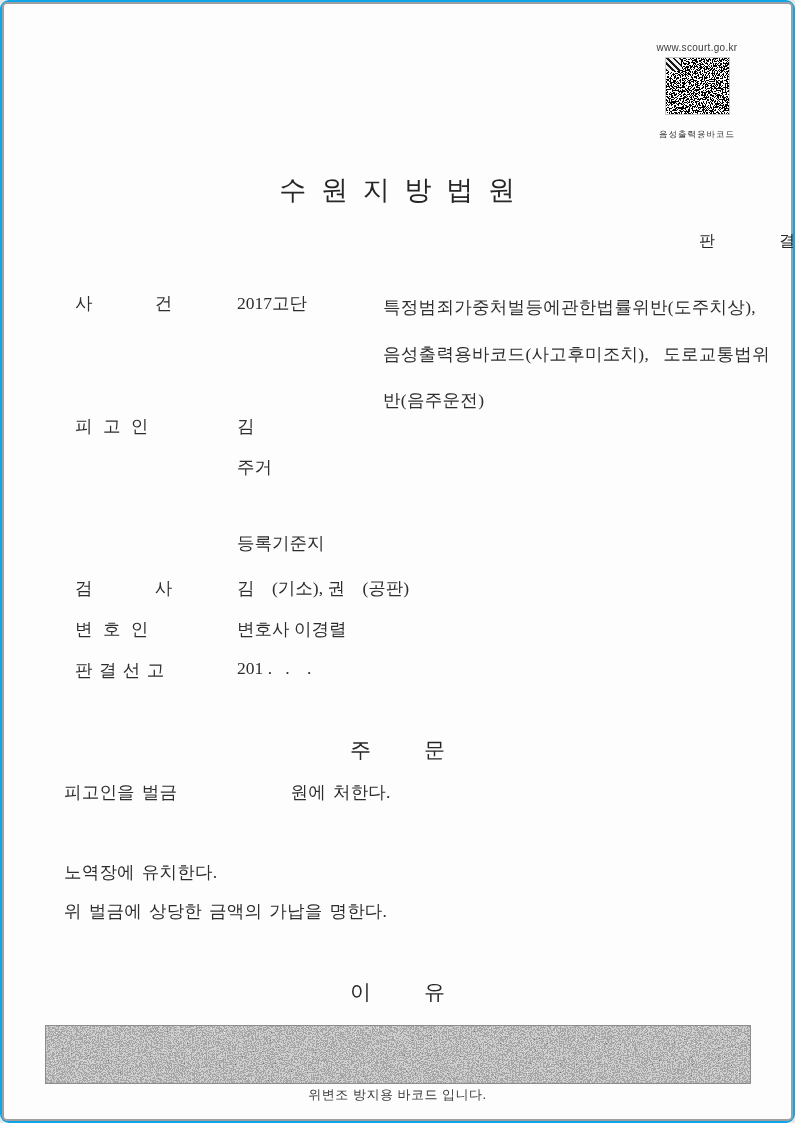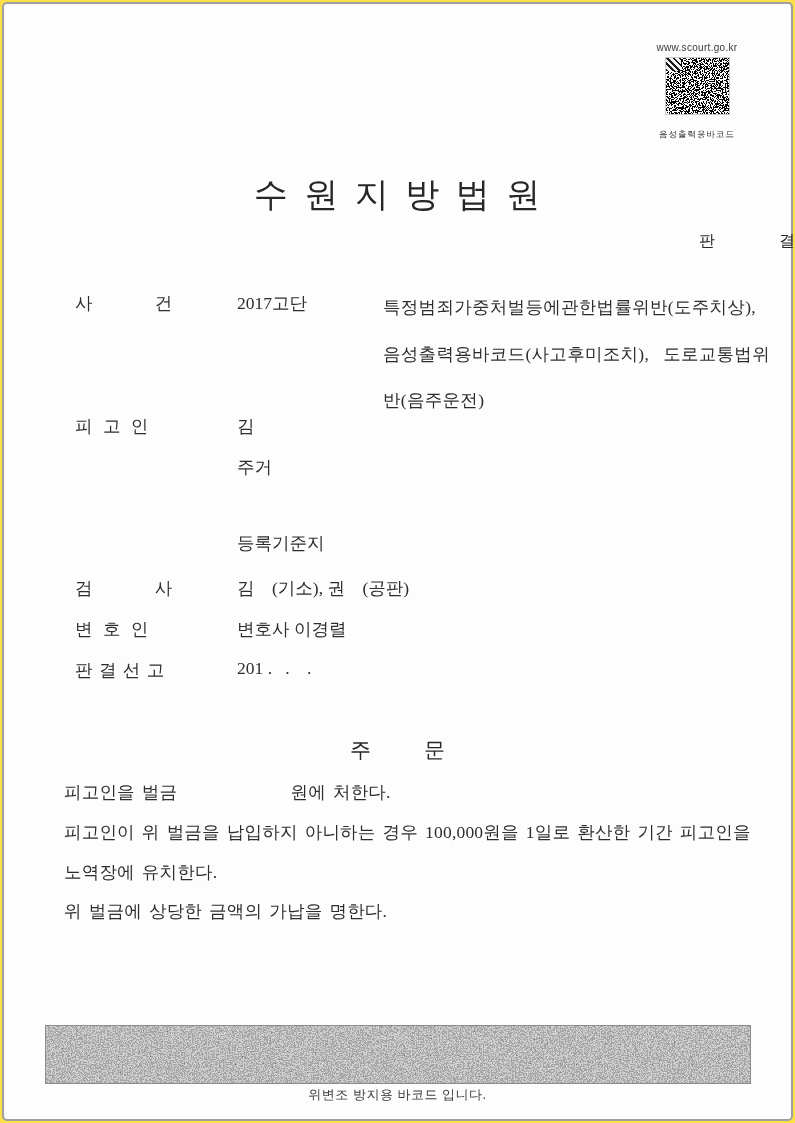--- a/index.html
+++ b/index.html
@@ -1,33 +1,33 @@
 <!DOCTYPE html>
 <html><head>
 <meta charset="utf-8">
 <style>
   html,body{margin:0;padding:0;background:#e8e8e8;}
-  .canvas{position:relative;width:795px;height:1123px;background:#fde047;overflow:hidden;
-          font-family:"Liberation Serif","DejaVu Serif",serif;color:#2d2d2d;}
+  .canvas{position:relative;width:795px;height:1123px;background:#0ea5e9;overflow:hidden;
+          font-family:"Liberation Serif","DejaVu Serif",serif;color:#2d2d2d;border-radius:9px;}
   .page{position:absolute;inset:2px;border:2px solid #9f9f9f;border-radius:5px;background:#fdfdfd;}
 
   .abs{position:absolute;}
   .pre{white-space:pre;}
 
   
   .voice-block{position:absolute;top:42px;right:53px;width:90px;display:flex;flex-direction:column;align-items:center;}
   .site-url{font-family:"Liberation Sans","DejaVu Sans",sans-serif;font-size:10px;color:#3a3a3a;letter-spacing:.3px;margin-bottom:4px;}
   .qr{position:relative;width:63px;height:56px;border:1px solid #c9c9c9;background:#fff;}
   .qr svg{display:block;width:100%;height:100%;}
   .qr-corner{position:absolute;top:0;left:0;width:15px;height:13px;
              background:repeating-linear-gradient(45deg,#1a1a1a 0 2px,#f2f2f2 2px 4.5px);}
   .qr-label{margin-top:14px;font-family:"Liberation Sans","DejaVu Sans",sans-serif;font-size:8.5px;color:#2f2f2f;letter-spacing:1px;white-space:nowrap;}
 
   
-  .court-title{top:172px;left:0;width:100%;text-align:center;font-size:34px;word-spacing:6px;letter-spacing:1px;color:#262626;}
+  .court-title{top:172px;left:0;width:100%;text-align:center;font-size:27px;word-spacing:6px;letter-spacing:1px;color:#262626;}
   .doc-title{top:231px;left:0;width:100%;text-align:right;font-size:16px;word-spacing:12px;color:#262626;}
   .section-heading{left:0;width:100%;text-align:center;font-size:21px;word-spacing:8px;color:#262626;}
 
   
   .lbl{position:absolute;left:75px;font-size:17.5px;word-spacing:6px;white-space:pre;}
   .val{position:absolute;left:237px;font-size:17.5px;white-space:pre;}
   .charges{position:absolute;left:383px;top:284px;width:365px;font-size:17.5px;}
   .charges div{line-height:46.5px;white-space:pre;letter-spacing:.3px;}
 
   
@@ -103,24 +103,24 @@
   <div class="val" style="top:576px">김    (기소), 권    (공판)</div>
 
   <div class="lbl" style="top:617px">변 호 인</div>
   <div class="val" style="top:617px">변호사 이경렬</div>
 
   <div class="lbl" style="top:658px;word-spacing:2px">판 결 선 고</div>
   <div class="val" style="top:658px">201 .   .    .</div>
 
   <div class="abs section-heading pre" style="top:736px">주    문</div>
   <div class="bodyline" style="top:780px">피고인을 벌금                원에 처한다.</div>
-  <div class="bodyline" style="top:820px">피고인이 위 벌금을 납입하지 아니하는 경우 100,000원을 1일로 환산한 기간 피고인을</div>
   <div class="bodyline" style="top:860px">노역장에 유치한다.</div>
   <div class="bodyline" style="top:899px">위 벌금에 상당한 금액의 가납을 명한다.</div>
 
+  <div class="abs section-heading pre" style="top:978px">이    유</div>
 
   <div class="strip">
     <svg>
         <rect width="100%" height="100%" filter="url(#grayNoise)"></rect>
       </svg>
   </div>
   <div class="strip-caption">위변조 방지용 바코드 입니다.</div>
 </div>
 
 </body></html>

